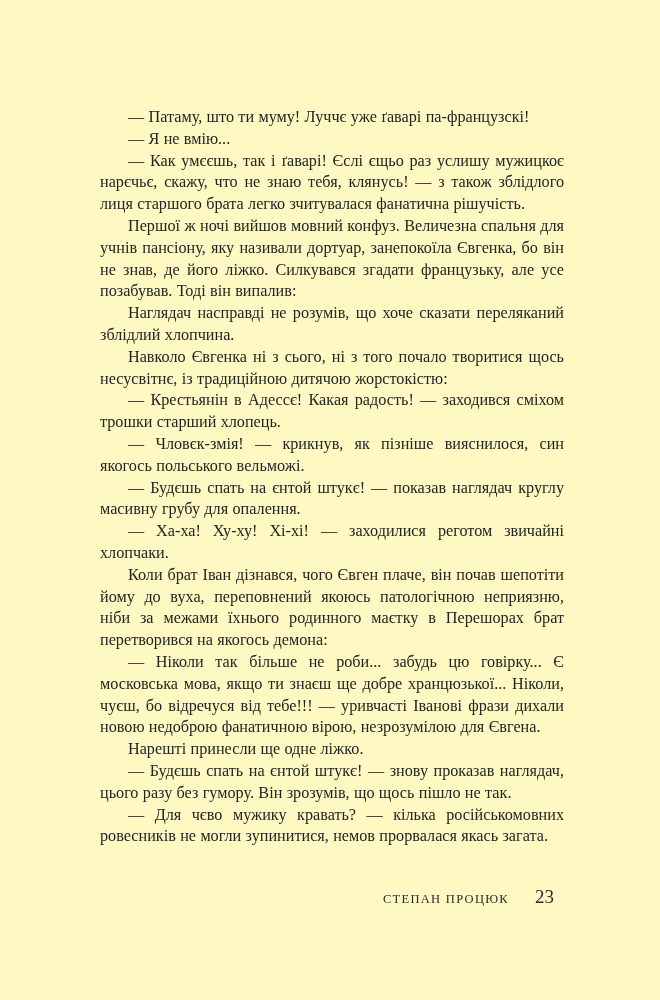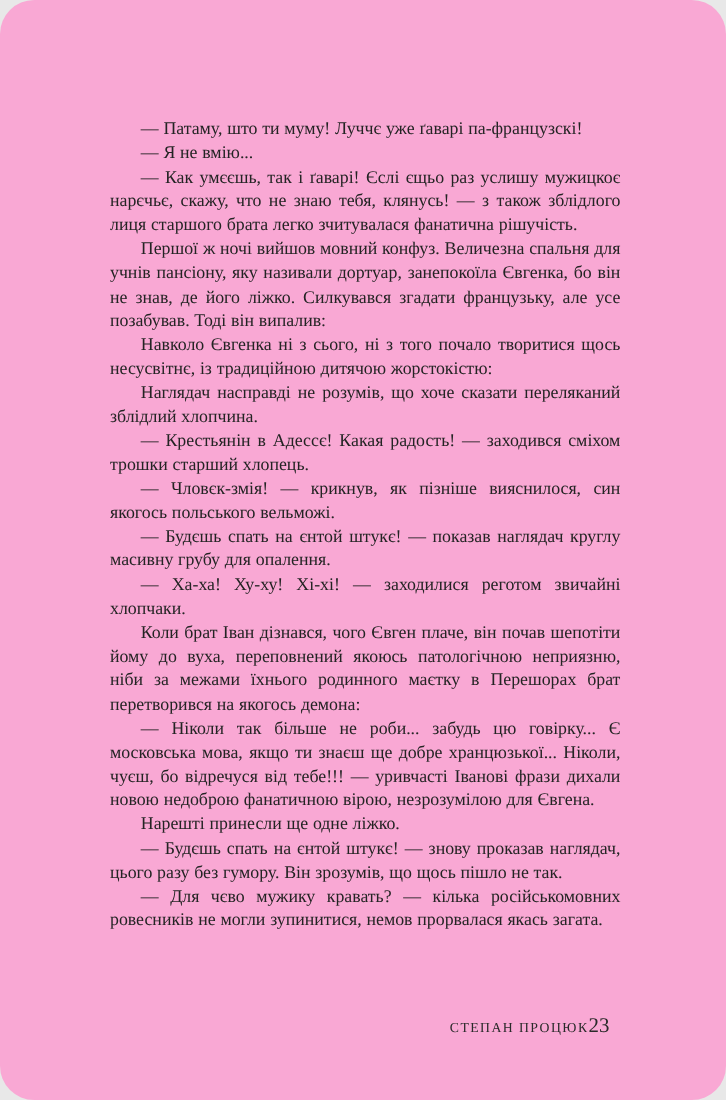--- a/index.html
+++ b/index.html
@@ -5,50 +5,50 @@
   html, body {
     margin: 0;
     padding: 0;
     background: #e8e8e8;
   }
   .page {
     position: relative;
     width: 660px;
     height: 1000px;
     margin: 0 auto;
-    background: #f9a8d4;
+    background: #fef9c3;
     color: #242424;
     font-family: "Liberation Serif", "DejaVu Serif", serif;
     overflow: hidden;
-    border-radius: 31px;
   }
   .text-block {
     position: absolute;
     left: 100px;
     top: 107px;
     width: 464px;
   }
   .para {
     margin: 0;
     font-size: 16.2px;
     line-height: 21.8px;
     text-align: justify;
     text-indent: 28px;
     hyphens: auto;
     -webkit-hyphens: auto;
     word-spacing: 0.3px;
   }
   .page-footer {
     position: absolute;
     left: 100px;
-    top: 922px;
+    top: 886px;
     width: 464px;
     display: flex;
     justify-content: flex-end;
     align-items: baseline;
+    gap: 26px;
     padding-right: 10px;
     box-sizing: border-box;
   }
   .footer-author {
     font-size: 12.5px;
     letter-spacing: 1.3px;
     color: #2a2a2a;
   }
   .footer-page-number {
     font-size: 19px;
@@ -58,22 +58,22 @@
 </head>
 <body>
 
 <div class="page">
 
   <div class="text-block">
     <p class="para">— Патаму, што ти муму! Луччє уже ґаварі па-французскі!</p>
     <p class="para">— Я не вмію...</p>
     <p class="para">— Как умєєшь, так і ґаварі! Єслі єщьо раз услишу мужицкоє нарєчьє, скажу, что не знаю тебя, клянусь! — з також зблідлого лиця старшого брата легко зчитувалася фанатична рішучість.</p>
     <p class="para">Першої ж ночі вийшов мовний конфуз. Величезна спальня для учнів пансіону, яку називали дортуар, занепокоїла Євгенка, бо він не знав, де його ліжко. Силкувався згадати французьку, але усе позабував. Тоді він випалив:</p>
+    <p class="para">Наглядач насправді не розумів, що хоче сказати переляканий зблідлий хлопчина.</p>
     <p class="para">Навколо Євгенка ні з сього, ні з того почало творитися щось несусвітнє, із традиційною дитячою жорстокістю:</p>
-    <p class="para">Наглядач насправді не розумів, що хоче сказати переляканий зблідлий хлопчина.</p>
     <p class="para">— Крестьянін в Адессє! Какая радость! — заходився сміхом трошки старший хлопець.</p>
     <p class="para">— Чловєк-змія! — крикнув, як пізніше вияснилося, син якогось польського вельможі.</p>
     <p class="para">— Будєшь спать на єнтой штукє! — показав наглядач круглу масивну грубу для опалення.</p>
     <p class="para">— Ха-ха! Ху-ху! Хі-хі! — заходилися реготом звичайні хлопчаки.</p>
     <p class="para">Коли брат Іван дізнався, чого Євген плаче, він почав шепотіти йому до вуха, переповнений якоюсь патологічною неприязню, ніби за межами їхнього родинного маєтку в Перешорах брат перетворився на якогось демона:</p>
     <p class="para">— Ніколи так більше не роби... забудь цю говірку... Є московська мова, якщо ти знаєш ще добре хранцюзької... Ніколи, чуєш, бо відречуся від тебе!!! — уривчасті Іванові фрази дихали новою недоброю фанатичною вірою, незрозумілою для Євгена.</p>
     <p class="para">Нарешті принесли ще одне ліжко.</p>
     <p class="para">— Будєшь спать на єнтой штукє! — знову проказав наглядач, цього разу без гумору. Він зрозумів, що щось пішло не так.</p>
     <p class="para">— Для чєво мужику кравать? — кілька російськомовних ровесників не могли зупинитися, немов прорвалася якась загата.</p>
   </div>

